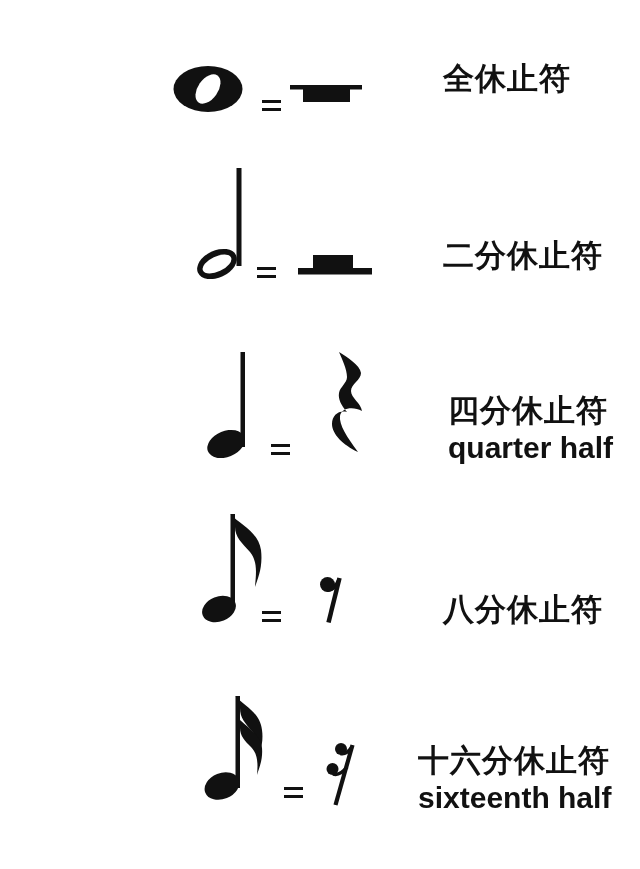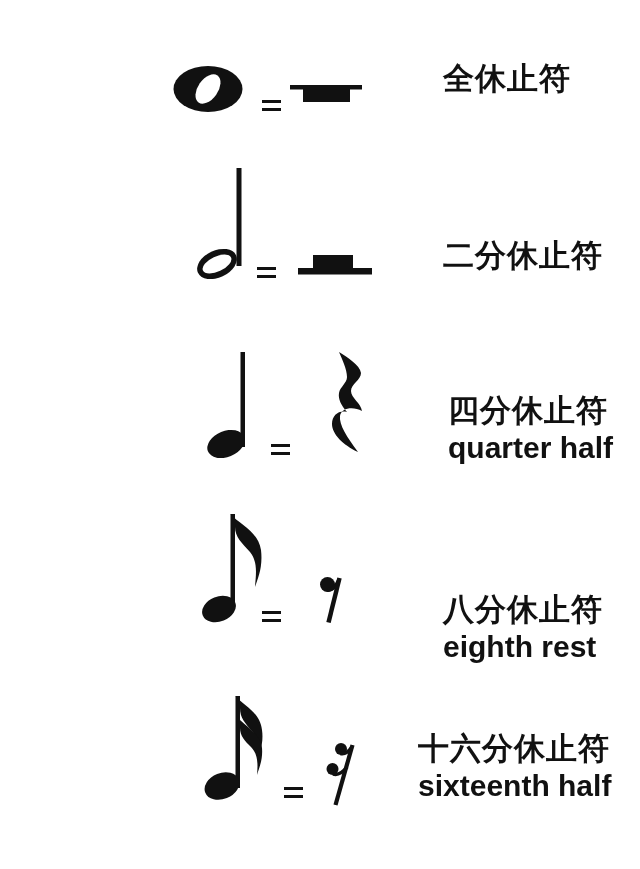--- a/index.html
+++ b/index.html
@@ -98,21 +98,20 @@
       <div class="bar"></div>
         <div class="bar"></div>
     </div>
     <svg class="abs" style="left:317px;top:74px;" width="26" height="52" viewBox="0 0 26 52">
       <circle class="ink" cx="10.5" cy="10.5" r="7.5"></circle>
       <path d="M10,16 Q17,17 22,6" fill="none" stroke="#111" stroke-width="4"></path>
       <path d="M22.5,4 L11.5,48.5" fill="none" stroke="#111" stroke-width="4.5"></path>
     </svg>
     <div class="labels abs" style="left:443px;top:72px;margin-top:19px;">
       <div class="label-cn">八分休止符</div>
-      <div class="label-en">eighth rest</div>
     </div>
   </div>
 
   <div class="abs" style="left:0;top:670px;width:640px;height:199px;">
     <svg class="abs" style="left:202px;top:22px;" width="66" height="126" viewBox="0 0 66 126">
       <rect class="ink" x="33.5" y="4" width="4.5" height="92"></rect>
       <ellipse class="ink" cx="20" cy="94" rx="18" ry="13" transform="rotate(-22 20 94)"></ellipse>
       <path class="ink" d="M33.5,4 C42,14 58,20 60,38 C62,52 57,62 55,70
         C56,58 57,48 50,39 C43,31 38,26 38,16 L38,4 Z"></path>
       <path class="ink" d="M38,28 C46,36 58,42 60,56 C61,68 57,76 55,83
@@ -122,19 +121,19 @@
       <div class="bar"></div>
         <div class="bar"></div>
     </div>
     <svg class="abs" style="left:324px;top:72px;" width="32" height="66" viewBox="0 0 32 66">
       <circle class="ink" cx="17" cy="7" r="6"></circle>
       <path d="M16.5,11.5 Q22,13 28,5" fill="none" stroke="#111" stroke-width="3.6"></path>
       <circle class="ink" cx="8.5" cy="27" r="6"></circle>
       <path d="M9,32 Q16,34 23,25" fill="none" stroke="#111" stroke-width="3.6"></path>
       <path d="M28.5,3 L11.5,63" fill="none" stroke="#111" stroke-width="4.2"></path>
     </svg>
-    <div class="labels abs" style="left:418px;top:60px;">
+    <div class="labels abs" style="left:418px;top:72px;">
       <div class="label-cn">十六分休止符</div>
       <div class="label-en">sixteenth half</div>
     </div>
   </div>
 
 </div>
 
 </body></html>

